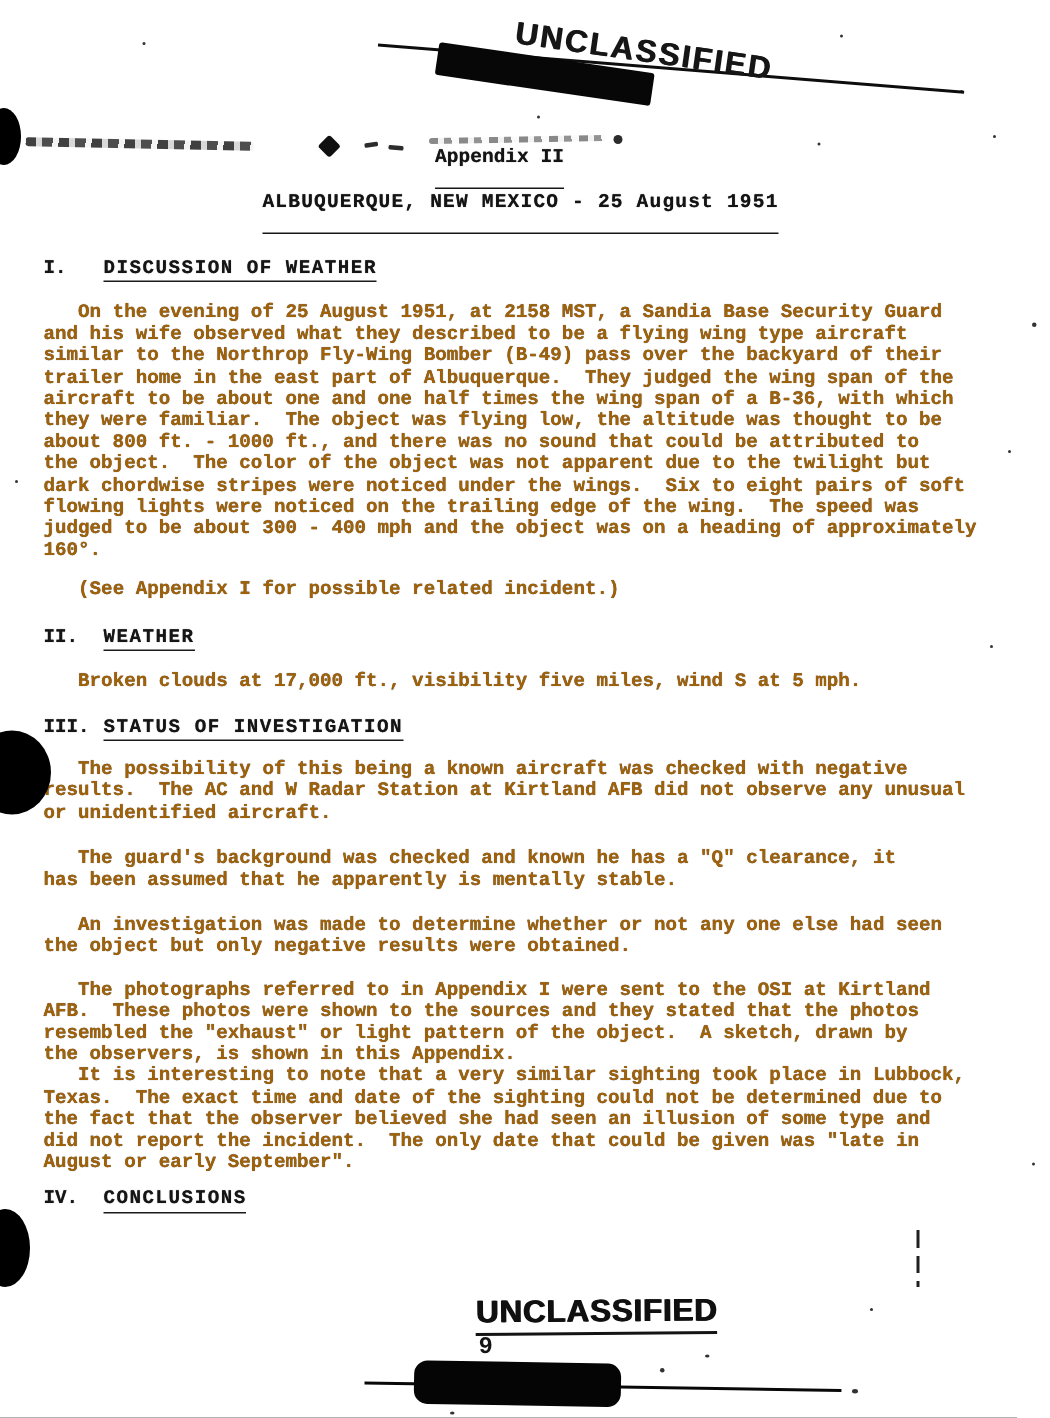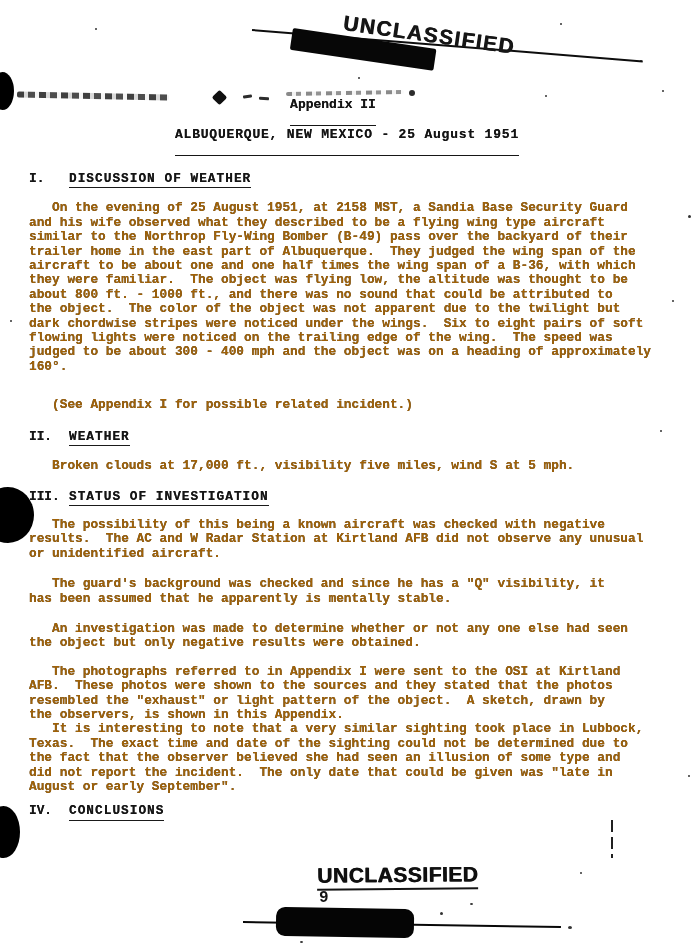--- a/index.html
+++ b/index.html
@@ -114,36 +114,36 @@
 similar to the Northrop Fly-Wing Bomber (B-49) pass over the backyard of their
 trailer home in the east part of Albuquerque.  They judged the wing span of the
 aircraft to be about one and one half times the wing span of a B-36, with which
 they were familiar.  The object was flying low, the altitude was thought to be
 about 800 ft. - 1000 ft., and there was no sound that could be attributed to
 the object.  The color of the object was not apparent due to the twilight but
 dark chordwise stripes were noticed under the wings.  Six to eight pairs of soft
 flowing lights were noticed on the trailing edge of the wing.  The speed was
 judged to be about 300 - 400 mph and the object was on a heading of approximately
 160°.</div>
-    <div class="para" style="margin-top:24px;">   (See Appendix I for possible related incident.)</div>
+    <div class="para" style="margin-top:12px;">   (See Appendix I for possible related incident.)</div>
 
     <div class="sec-head" style="margin-top:17px;">
       <span class="numeral">II.</span>
       <span class="sec-title">WEATHER</span>
     </div>
     <div class="para" style="margin-top:13px;">   Broken clouds at 17,000 ft., visibility five miles, wind S at 5 mph.</div>
 
     <div class="sec-head" style="margin-top:16px;">
       <span class="numeral">III.</span>
       <span class="sec-title">STATUS OF INVESTIGATION</span>
     </div>
     <div class="para" style="margin-top:12px;">   The possibility of this being a known aircraft was checked with negative
 results.  The AC and W Radar Station at Kirtland AFB did not observe any unusual
 or unidentified aircraft.</div>
-    <div class="para" style="margin-top:16px;">   The guard's background was checked and since he has a "Q" visibility, it
+    <div class="para" style="margin-top:16px;">   The guard's background was checked and known he has a "Q" clearance, it
 has been assumed that he apparently is mentally stable.</div>
     <div class="para" style="margin-top:16px;">   An investigation was made to determine whether or not any one else had seen
 the object but only negative results were obtained.</div>
     <div class="para" style="margin-top:14px;">   The photographs referred to in Appendix I were sent to the OSI at Kirtland
 AFB.  These photos were shown to the sources and they stated that the photos
 resembled the "exhaust" or light pattern of the object.  A sketch, drawn by
 the observers, is shown in this Appendix.</div>
     <div class="para" style="margin-top:0;">   It is interesting to note that a very similar sighting took place in Lubbock,
 Texas.  The exact time and date of the sighting could not be determined due to
 the fact that the observer believed she had seen an illusion of some type and

